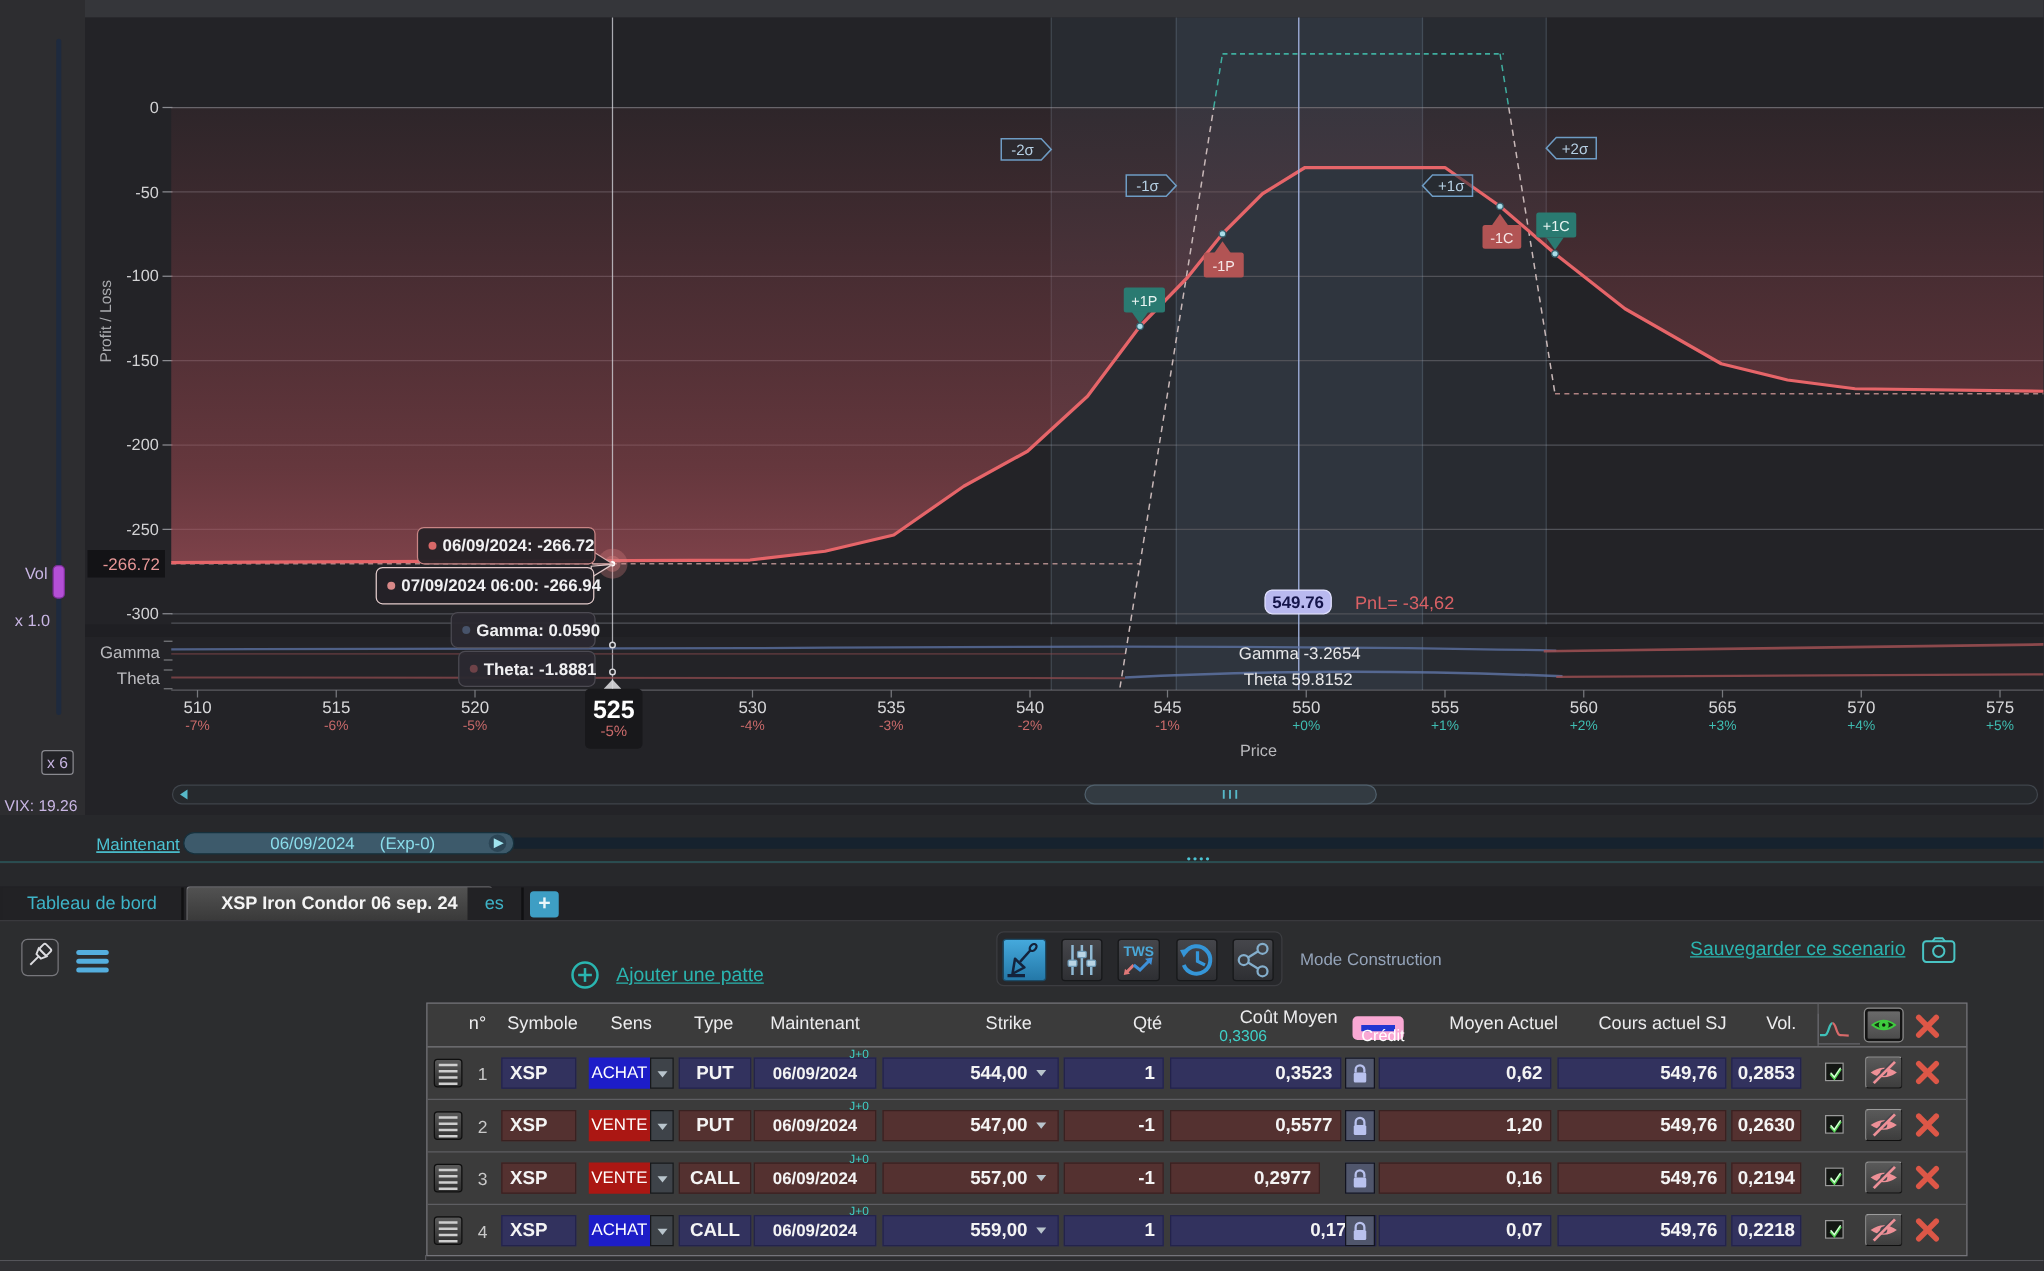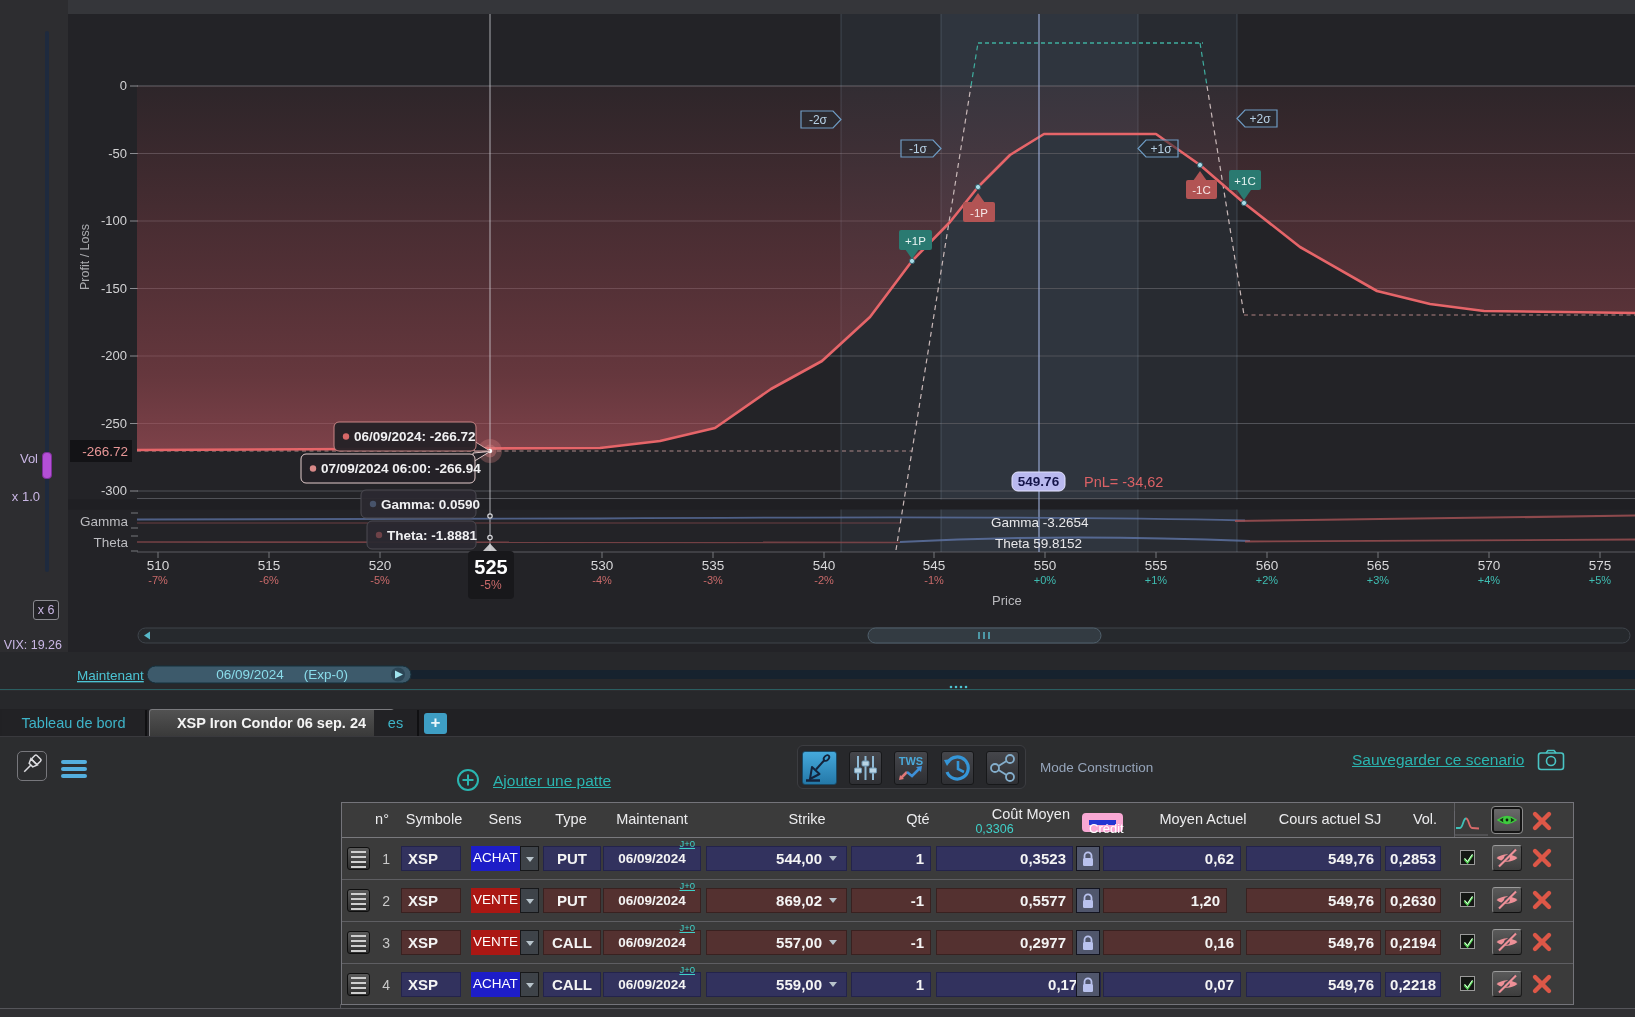--- a/index.html
+++ b/index.html
@@ -19,21 +19,21 @@
   .mbtn { position:absolute; left:5px; width:23px; height:23px;
     background:linear-gradient(#5a5a5a,#2e2e2e); border:1px solid #0f0f0f; border-radius:3px; }
   .mbtn i { position:absolute; left:3px; width:15px; height:2px; background:#cecece; }
   .rnum { position:absolute; left:22px; width:26px; text-align:right; color:#c9c9c9; font-size:14px; }
   .sens { position:absolute; left:129px; width:49px; height:25px; font-size:13.5px;
     color:#fff; text-align:center; line-height:24px; }
   .dd { position:absolute; left:178px; width:19px; height:25px; background:#3e4349;
     border:1px solid #17181a; }
   .dd:after { content:""; position:absolute; left:4.5px; top:10px; border:4.5px solid transparent;
     border-top:5.5px solid #b8c4cc; }
-  .jj { position:absolute; color:#3fd0c8; font-size:9.5px; width:60px; text-align:right;text-decoration:underline; }
+  .jj { position:absolute; color:#3fd0c8; font-size:9.5px; width:60px; text-align:right; }
   .lock { position:absolute; left:734px; width:24px; height:25px; background:#50566c;
     border:1px solid #131420; }
   .cb { position:absolute; left:1118px; width:15px; height:15px; background:#141714;
     border:1px solid #9a9a9a; }
   .eyebtn { position:absolute; left:1150px; width:30px; height:26px; border-radius:3px;
     background:linear-gradient(#5a5a5a,#3d3d3d);
     border-top:1px solid #9c9c9c; border-left:1px solid #828282;
     border-right:1px solid #1c1c1c; border-bottom:1px solid #101010; }
 </style>
 </head>
@@ -472,29 +472,29 @@
           <i style="top:13px"></i>
           <i style="top:18px"></i>
         </div>
       <div class="rnum" style="top:90px">2</div>
       <div class="fld mr" style="left:59px;top:85px;width:60px;padding-left:6px">XSP</div>
       <div class="sens" style="top:85px;background:#ab1713">VENTE</div>
       <div class="dd" style="top:85px"></div>
       <div class="fld mr ctr" style="left:201px;top:85px;width:58px">PUT</div>
       <div class="fld mr ctr" style="left:261px;top:85px;width:98px;font-size:13.5px">06/09/2024</div>
       <div class="jj" style="left:293px;top:77px">J+0</div>
-      <div class="fld mr num" style="left:364px;top:85px;width:141px;padding-right:24px">869,02</div>
+      <div class="fld mr num" style="left:364px;top:85px;width:141px;padding-right:24px">547,00</div>
       <div class="abs" style="left:487px;top:95px;border:4.5px solid transparent;border-top:5.5px solid #b8c4cc"></div>
       <div class="fld mr num" style="left:509px;top:85px;width:80px">-1</div>
       <div class="fld mr num" style="left:594px;top:85px;width:137px">0,5577</div>
       <div class="lock" style="top:85px"><svg width="22" height="23" viewBox="0 0 22 23">
             <path d="M7.5,11 V8.8 a3.5,3.5 0 0 1 7,0 V11" stroke="#b9c2ee" fill="none" stroke-width="1.8"></path>
             <rect x="6" y="11" width="10" height="8" rx="1.2" fill="#b9c2ee"></rect>
           </svg></div>
-      <div class="fld mr num" style="left:761px;top:85px;width:124px">1,20</div>
+      <div class="fld mr num" style="left:761px;top:85px;width:138px">1,20</div>
       <div class="fld mr num" style="left:904px;top:85px;width:135px">549,76</div>
       <div class="fld mr num" style="left:1043px;top:85px;width:56px;padding-right:4px">0,2630</div>
       <div class="cb" style="top:89px"><svg width="15" height="15" viewBox="0 0 15 15">
             <path d="M3.5,8 l3,3.5 L11.5,4" stroke="#55d455" stroke-width="2.2" fill="none"></path>
             <path d="M3.5,7.2 l3,3.5 L11.5,3.2" stroke="#dffbdf" stroke-width="1" fill="none"></path>
           </svg></div>
       <div class="eyebtn" style="top:84px"><svg width="28" height="24" viewBox="0 0 28 24">
             <path d="M3.5,12 Q14,4.5 24.5,12 Q14,19.5 3.5,12 Z" fill="#ee9097"></path>
             <circle cx="14" cy="12" r="2.8" fill="#46464c"></circle>
             <line x1="4.5" y1="20" x2="21.5" y2="3" stroke="#46464c" stroke-width="1.8"></line>
@@ -516,21 +516,21 @@
       <div class="rnum" style="top:132px">3</div>
       <div class="fld mr" style="left:59px;top:127px;width:60px;padding-left:6px">XSP</div>
       <div class="sens" style="top:127px;background:#ab1713">VENTE</div>
       <div class="dd" style="top:127px"></div>
       <div class="fld mr ctr" style="left:201px;top:127px;width:58px">CALL</div>
       <div class="fld mr ctr" style="left:261px;top:127px;width:98px;font-size:13.5px">06/09/2024</div>
       <div class="jj" style="left:293px;top:119px">J+0</div>
       <div class="fld mr num" style="left:364px;top:127px;width:141px;padding-right:24px">557,00</div>
       <div class="abs" style="left:487px;top:137px;border:4.5px solid transparent;border-top:5.5px solid #b8c4cc"></div>
       <div class="fld mr num" style="left:509px;top:127px;width:80px">-1</div>
-      <div class="fld mr num" style="left:594px;top:127px;width:137px">0,2977</div>
+      <div class="fld mr num" style="left:594px;top:127px;width:120px">0,2977</div>
       <div class="lock" style="top:127px"><svg width="22" height="23" viewBox="0 0 22 23">
             <path d="M7.5,11 V8.8 a3.5,3.5 0 0 1 7,0 V11" stroke="#b9c2ee" fill="none" stroke-width="1.8"></path>
             <rect x="6" y="11" width="10" height="8" rx="1.2" fill="#b9c2ee"></rect>
           </svg></div>
       <div class="fld mr num" style="left:761px;top:127px;width:138px">0,16</div>
       <div class="fld mr num" style="left:904px;top:127px;width:135px">549,76</div>
       <div class="fld mr num" style="left:1043px;top:127px;width:56px;padding-right:4px">0,2194</div>
       <div class="cb" style="top:131px"><svg width="15" height="15" viewBox="0 0 15 15">
             <path d="M3.5,8 l3,3.5 L11.5,4" stroke="#55d455" stroke-width="2.2" fill="none"></path>
             <path d="M3.5,7.2 l3,3.5 L11.5,3.2" stroke="#dffbdf" stroke-width="1" fill="none"></path>

